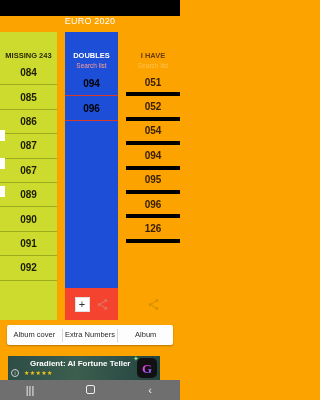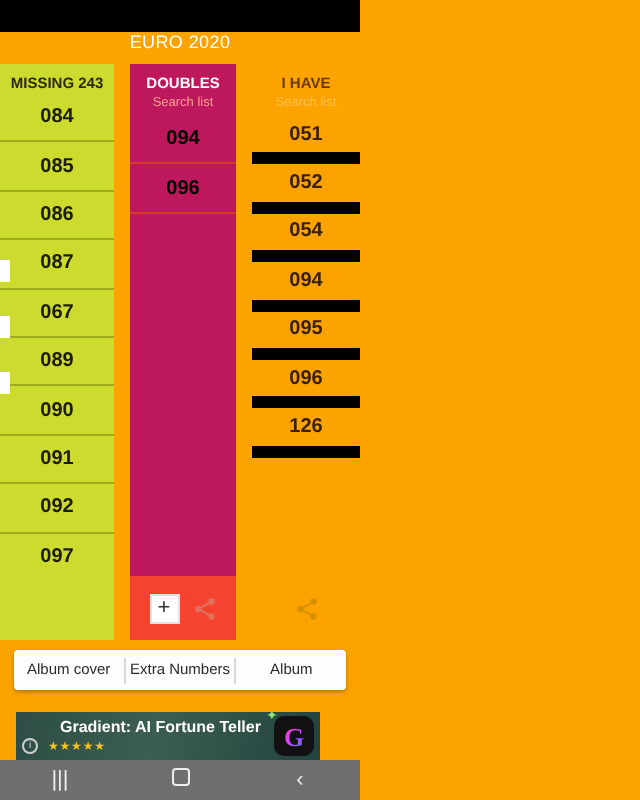--- a/index.html
+++ b/index.html
@@ -22,26 +22,26 @@
   }
   
   #columns{
     position:absolute; top:32px; left:0;
     width:180px; height:288px;
     display:flex;
   }
   .col{ position:relative; height:100%; overflow:hidden; }
   .col-missing{ width:57px; background:#ccdb2e; }
   .gap-a{ width:8px; background:#fca300; }
-  .col-doubles{ width:53px; background:#be185d; }
+  .col-doubles{ width:53px; background:#1d4ed8; }
   .gap-b{ width:8px; background:#fca300; }
   .col-have{ width:54px; background:#fca300; }
 
   .col-head{
-    text-align:center; padding-top:5px;
+    text-align:center; padding-top:19px;
     font-size:7.5px; font-weight:bold; line-height:10px;
   }
   .col-missing .col-head{ color:#2b2b00; }
   .col-doubles .col-head{ color:#ffffff; }
   .col-have .col-head{ color:#6b3a00; }
 
   .col-search{
     text-align:center; font-size:6.5px; line-height:10px;
     padding-bottom:1px;
   }
@@ -49,21 +49,21 @@
   .col-have .col-search{ color:#ffc24d; }
 
   .list{ padding:0 0; }
   .list-item{
     height:24.4px;
     display:flex; align-items:center; justify-content:center;
     font-size:10px; font-weight:bold;
   }
   .col-missing .list-item{ color:#1c1c00; border-bottom:1px solid #9cab1d; }
   .col-doubles .list-item{ color:#000; border-bottom:1px solid #d63a28; }
-  .col-have .list-item{ color:#3a2000; border-bottom:6px solid #000000; }
+  .col-have .list-item{ color:#3a2000; border-bottom:4px solid #000000; }
 
   
   #fast-scroll{
     position:absolute; left:0; top:0; width:5px; height:100%;
     pointer-events:none;
   }
   #fast-scroll i{
     position:absolute; left:0; width:5px; height:11px;
     background:#ffffff; display:block;
   }

